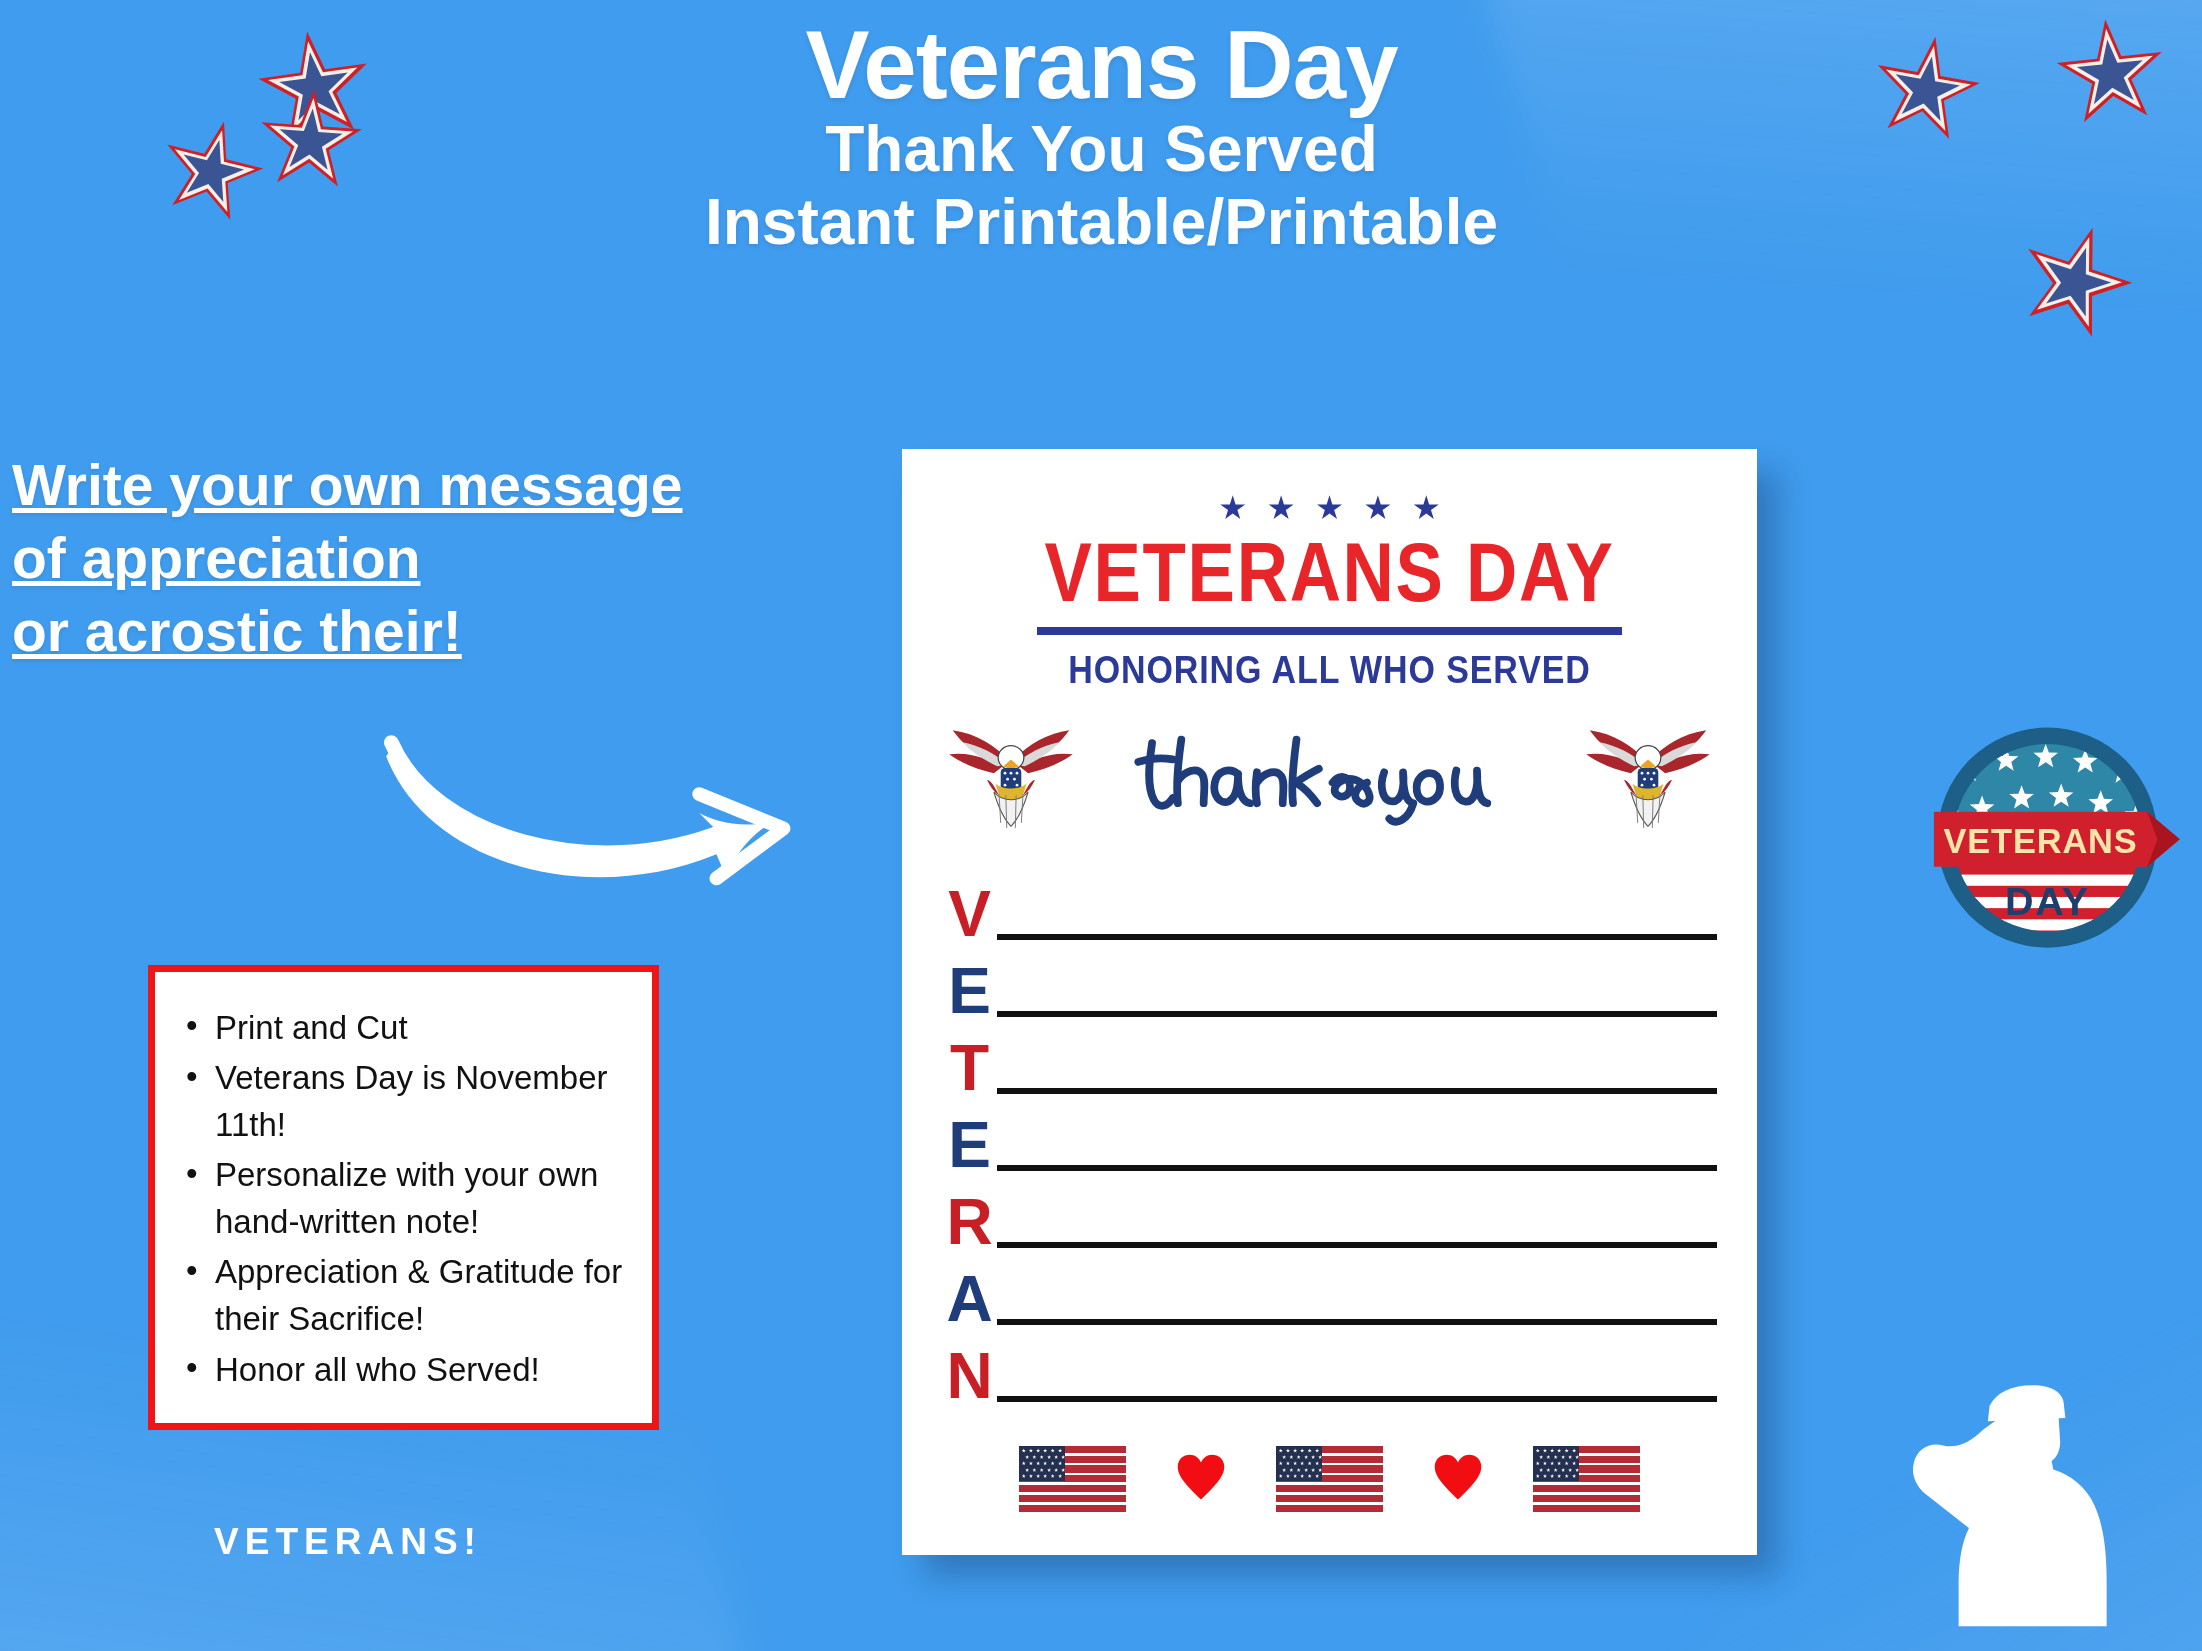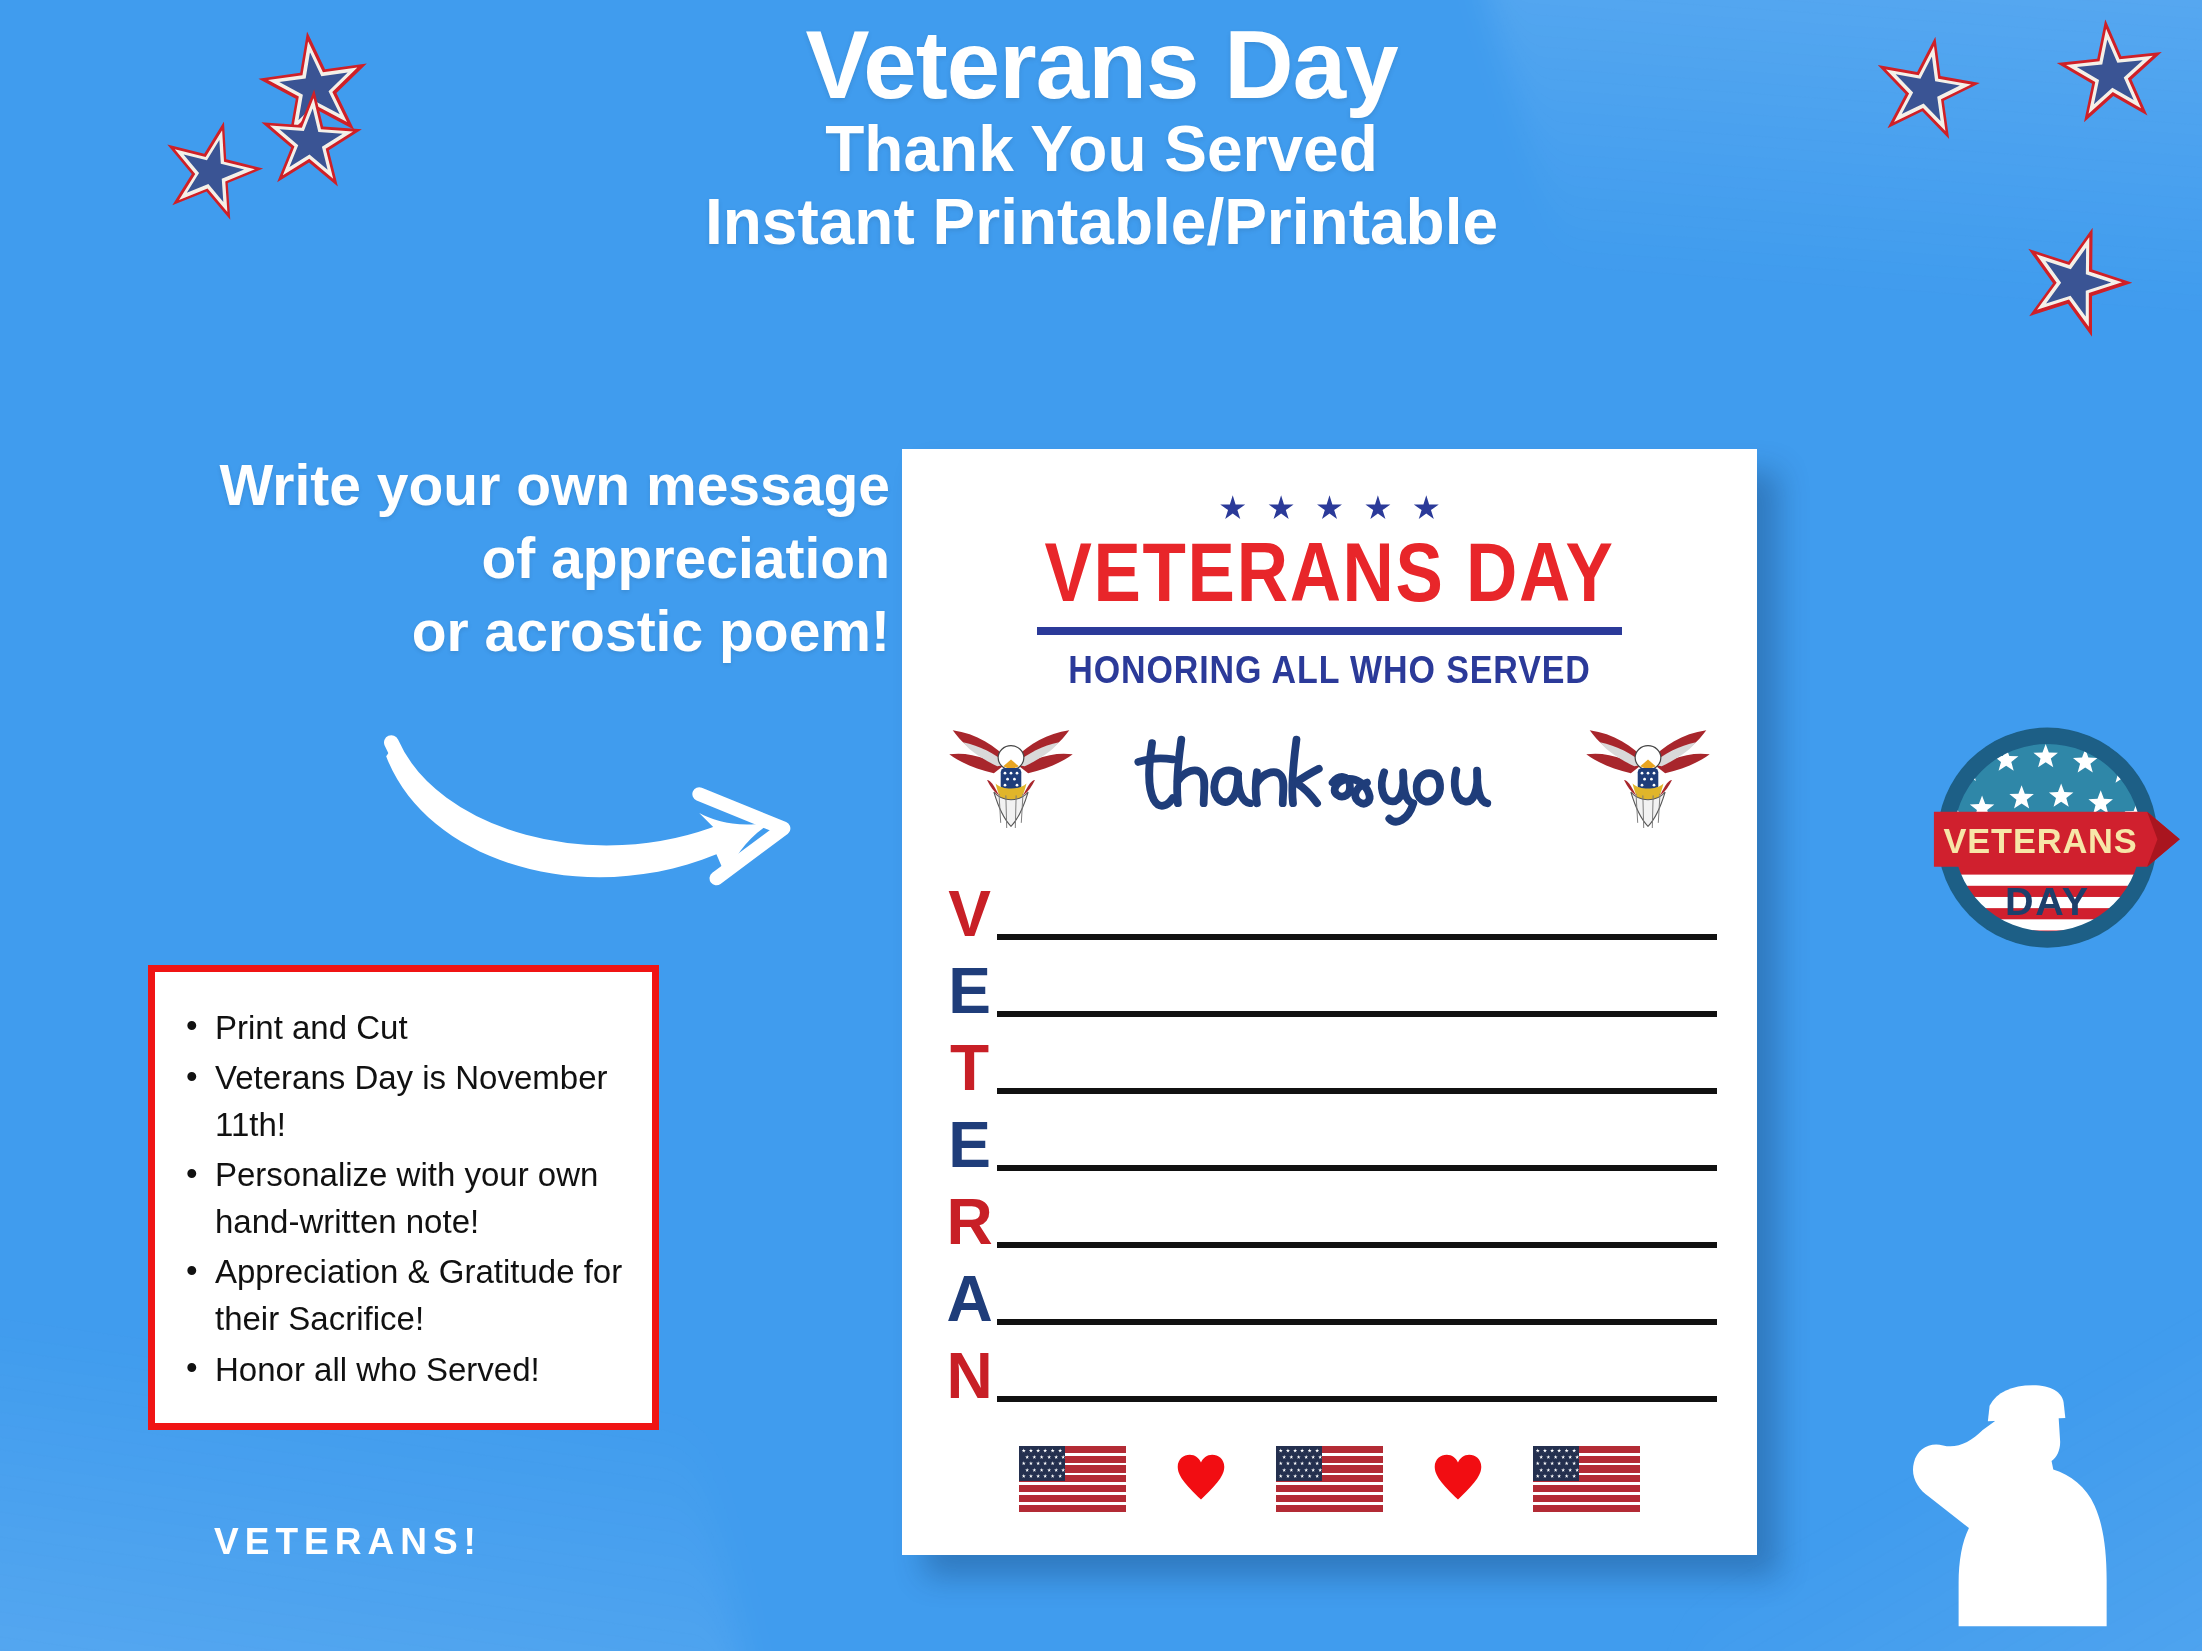--- a/index.html
+++ b/index.html
@@ -21,23 +21,23 @@
     filter:blur(20.6px);}
 
   
   .headline{position:absolute;left:0;right:0;top:15.5px;text-align:center;color:#ffffff;
     text-shadow:0 1.7px 5.2px rgba(0,0,0,.10);}
   .headline .l1{font-size:96px;font-weight:700;line-height:1.02;letter-spacing:-0.9px;display:block;}
   .headline .l2{font-size:64px;font-weight:700;line-height:1.14;display:block;}
   .headline .l3{font-size:64px;font-weight:700;line-height:1.14;display:block;}
 
   
-  .left-copy{position:absolute;left:12px;top:449px;width:878px;text-align:right;
+  .left-copy{position:absolute;left:12px;top:449px;width:878px;text-align:left;
     color:#ffffff;font-size:57px;font-weight:700;line-height:1.28;
-    text-shadow:0 1.7px 4.3px rgba(0,0,0,.10);}
+    text-shadow:0 1.7px 4.3px rgba(0,0,0,.10);text-decoration:underline;}
   .left-copy span{display:block;}
 
   
   .arrow{position:absolute;left:379px;top:727px;width:465px;height:215px;}
 
   
   .bullet-box{position:absolute;left:148px;top:965px;width:511px;height:465px;
     background:#ffffff;border:7.7px solid #f01414;box-sizing:border-box;
     padding:33px 22.4px 17px 12px;}
   .bullet-box ul{margin:0;padding:0 0 0 48px;list-style:none;}
@@ -139,21 +139,21 @@
 
 <div class="headline">
   <span class="l1">Veterans Day</span>
   <span class="l2">Thank You Served</span>
   <span class="l3">Instant Printable/Printable</span>
 </div>
 
 <div class="left-copy">
   <span>Write your own message</span>
   <span>of appreciation</span>
-  <span>or acrostic poem!</span>
+  <span>or acrostic their!</span>
 </div>
 
 <svg class="arrow" viewBox="0 0 540 250">
   <path d="M18 20 C 60 130, 240 175, 390 118 L 372 100 C 390 110, 420 118, 458 110
            C 430 126, 412 150, 404 176 L 392 148
            C 236 212, 54 156, 8 34 Z" fill="#ffffff"></path>
   <path d="M14 18 C 62 128, 248 182, 402 120" stroke="#ffffff" stroke-width="17" fill="none" stroke-linecap="round"></path>
   <path d="M372 78 L 470 118 L 392 176" stroke="#ffffff" stroke-width="16" fill="none" stroke-linecap="round" stroke-linejoin="round"></path>
 </svg>
 

